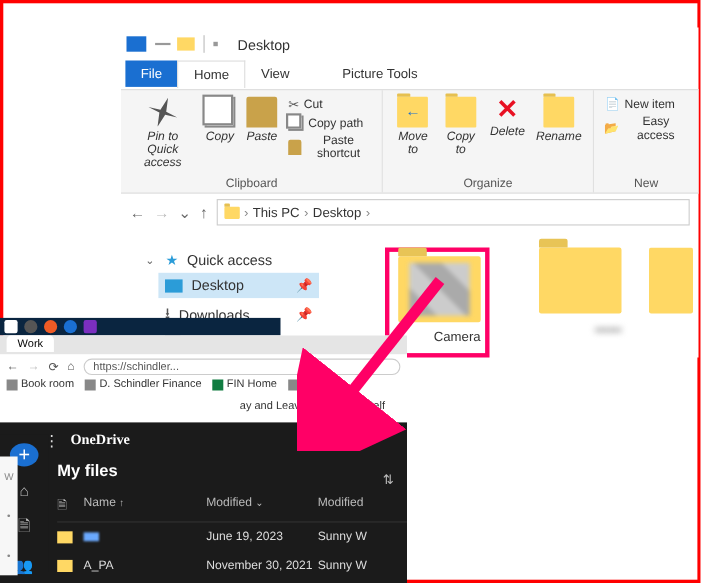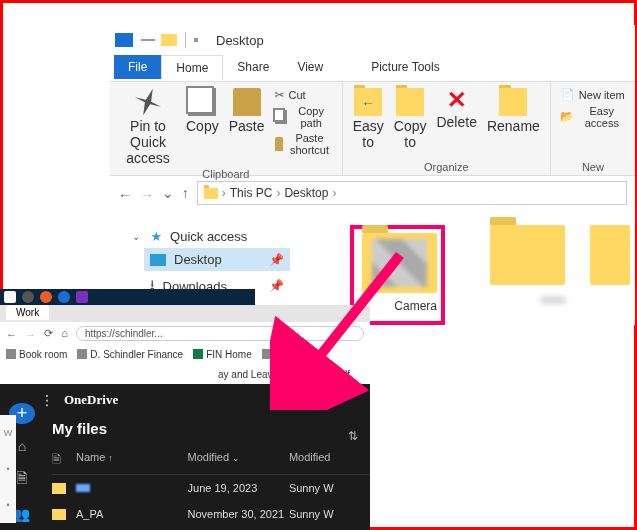--- a/index.html
+++ b/index.html
@@ -24,21 +24,21 @@
 
 .ribbon { height: 95px; background: #f5f5f5; border-top: 1px solid #ddd; border-bottom: 1px solid #ddd; display: flex; filter: blur(0.4px); }
 .ribbon-group { padding: 6px 10px 2px; text-align: center; border-right: 1px solid #e0e0e0; display: flex; flex-direction: column; justify-content: space-between; }
 .ribbon-group-label { font-size: 11px; color: #555; margin-top: 2px; }
 .ribbon-item { display: flex; flex-direction: column; align-items: center; gap: 2px; }
 .ribbon-row { display: flex; gap: 10px; align-items: flex-start; }
 .ribbon-big-icon { width: 28px; height: 28px; }
 .ribbon-small-list { display: flex; flex-direction: column; gap: 3px; align-items: flex-start; }
 .ribbon-small-item { display: flex; align-items: center; gap: 4px; font-size: 11px; color: #333; }
 .ribbon-small-icon { width: 14px; height: 14px; }
-.ribbon-label { font-size: 14px; color: #333; }
+.ribbon-label { font-size: 11px; color: #333; font-style: italic; }
 
 
 .ico-pin { background: #555; clip-path: polygon(50% 0,60% 45%,100% 50%,60% 55%,50% 100%,40% 55%,0 50%,40% 45%); transform: rotate(20deg); }
 .ico-copy { border: 2px solid #888; background: #fff; position: relative; }
 .ico-copy::after { content: ""; position: absolute; top: -4px; left: -4px; width: 100%; height: 100%; border: 2px solid #888; background: #fff; }
 .ico-paste { background: #c9a24a; border-radius: 2px 2px 0 0; }
 .ico-scissor { color: #555; font-size: 12px; }
 .ico-folder { background: #ffd864; border-radius: 1px; position: relative; }
 .ico-folder::before { content: ""; position: absolute; top: -3px; left: 0; width: 40%; height: 3px; background: #e6c050; border-radius: 1px 1px 0 0; }
 .ico-x { color: #e81123; font-size: 24px; font-weight: bold; line-height: 1; }
@@ -74,21 +74,21 @@
 
 
 .taskbar { position: absolute; top: 289px; left: 0; width: 255px; height: 16px; background: #0a2540; display: flex; align-items: center; gap: 6px; padding-left: 4px; }
 .tb-icon { width: 12px; height: 12px; border-radius: 2px; }
 .browser { position: absolute; top: 305px; left: 0; width: 370px; background: #fff; }
 .br-tabrow { height: 17px; background: #e5e5e5; display: flex; align-items: flex-start; padding-left: 6px; font-size: 10px; }
 .br-tab { background: #fff; padding: 2px 10px; border-radius: 4px 4px 0 0; }
 .br-addr { height: 22px; display: flex; align-items: center; gap: 8px; padding: 0 6px; font-size: 11px; }
 .br-nav { color: #555; }
 .br-url-box { flex: 1; border: 1px solid #ccc; border-radius: 10px; padding: 1px 8px; font-size: 10px; color: #555; }
-.br-bookmarks { height: 20px; display: flex; align-items: center; gap: 10px; padding: 0 6px; font-size: 10px; color: #333; }
+.br-bookmarks { height: 20px; display: flex; align-items: flex-start; gap: 10px; padding: 0 6px; font-size: 10px; color: #333; }
 .br-bookmarks.second { justify-content: flex-end; padding-right: 20px; }
 .bm { display: flex; align-items: center; gap: 3px; }
 .bm-icon { width: 10px; height: 10px; background: #888; }
 
 .onedrive { background: #1b1b1b; color: #ddd; height: 160px; }
 .od-header { display: flex; align-items: center; gap: 10px; padding: 8px 12px; }
 .od-waffle { font-size: 14px; color: #ddd; }
 .od-title { font-size: 13px; font-weight: 600; color: #fff; font-family: Liberation Serif, serif; }
 .od-sidebar { position: absolute; left: 0; top: 395px; width: 44px; background: #1b1b1b; height: 125px; display: flex; flex-direction: column; align-items: center; gap: 14px; padding-top: 8px; }
 .od-add { width: 26px; height: 26px; border-radius: 50%; background: #1a6fd1; color: #fff; font-size: 18px; display: flex; align-items: center; justify-content: center; }
@@ -121,21 +121,20 @@
     <div class="title-bar-small"></div>
     <div class="title-folder"></div>
     <div class="title-divider"></div>
     <div style="width:4px;height:4px;background:#999;"></div>
     <div class="title-text">Desktop</div>
   </div>
 
   <div class="tabs">
     <div class="tab file">File</div>
     <div class="tab active">Home</div>
-    <div class="tab">Share</div>
     <div class="tab">View</div>
     <div class="tab manage-tab">Picture Tools</div>
   </div>
 
   <div class="ribbon">
     <div class="ribbon-group">
       <div class="ribbon-row">
         <div class="ribbon-item">
           <div class="ribbon-big-icon ico-pin"></div>
           <div class="ribbon-label" style="width:56px;">Pin to Quick access</div>
@@ -163,21 +162,21 @@
             </div>
         </div>
       </div>
       <div class="ribbon-group-label">Clipboard</div>
     </div>
 
     <div class="ribbon-group">
       <div class="ribbon-row">
         <div class="ribbon-item">
           <div class="ribbon-big-icon ico-folder"><span class="ico-arrow-left" style="position:relative;top:4px;">←</span></div>
-          <div class="ribbon-label">Easy to</div>
+          <div class="ribbon-label">Move to</div>
         </div>
         <div class="ribbon-item">
           <div class="ribbon-big-icon ico-folder"></div>
           <div class="ribbon-label">Copy to</div>
         </div>
         <div class="ribbon-item">
           <div class="ico-x">✕</div>
           <div class="ribbon-label">Delete</div>
         </div>
         <div class="ribbon-item">

